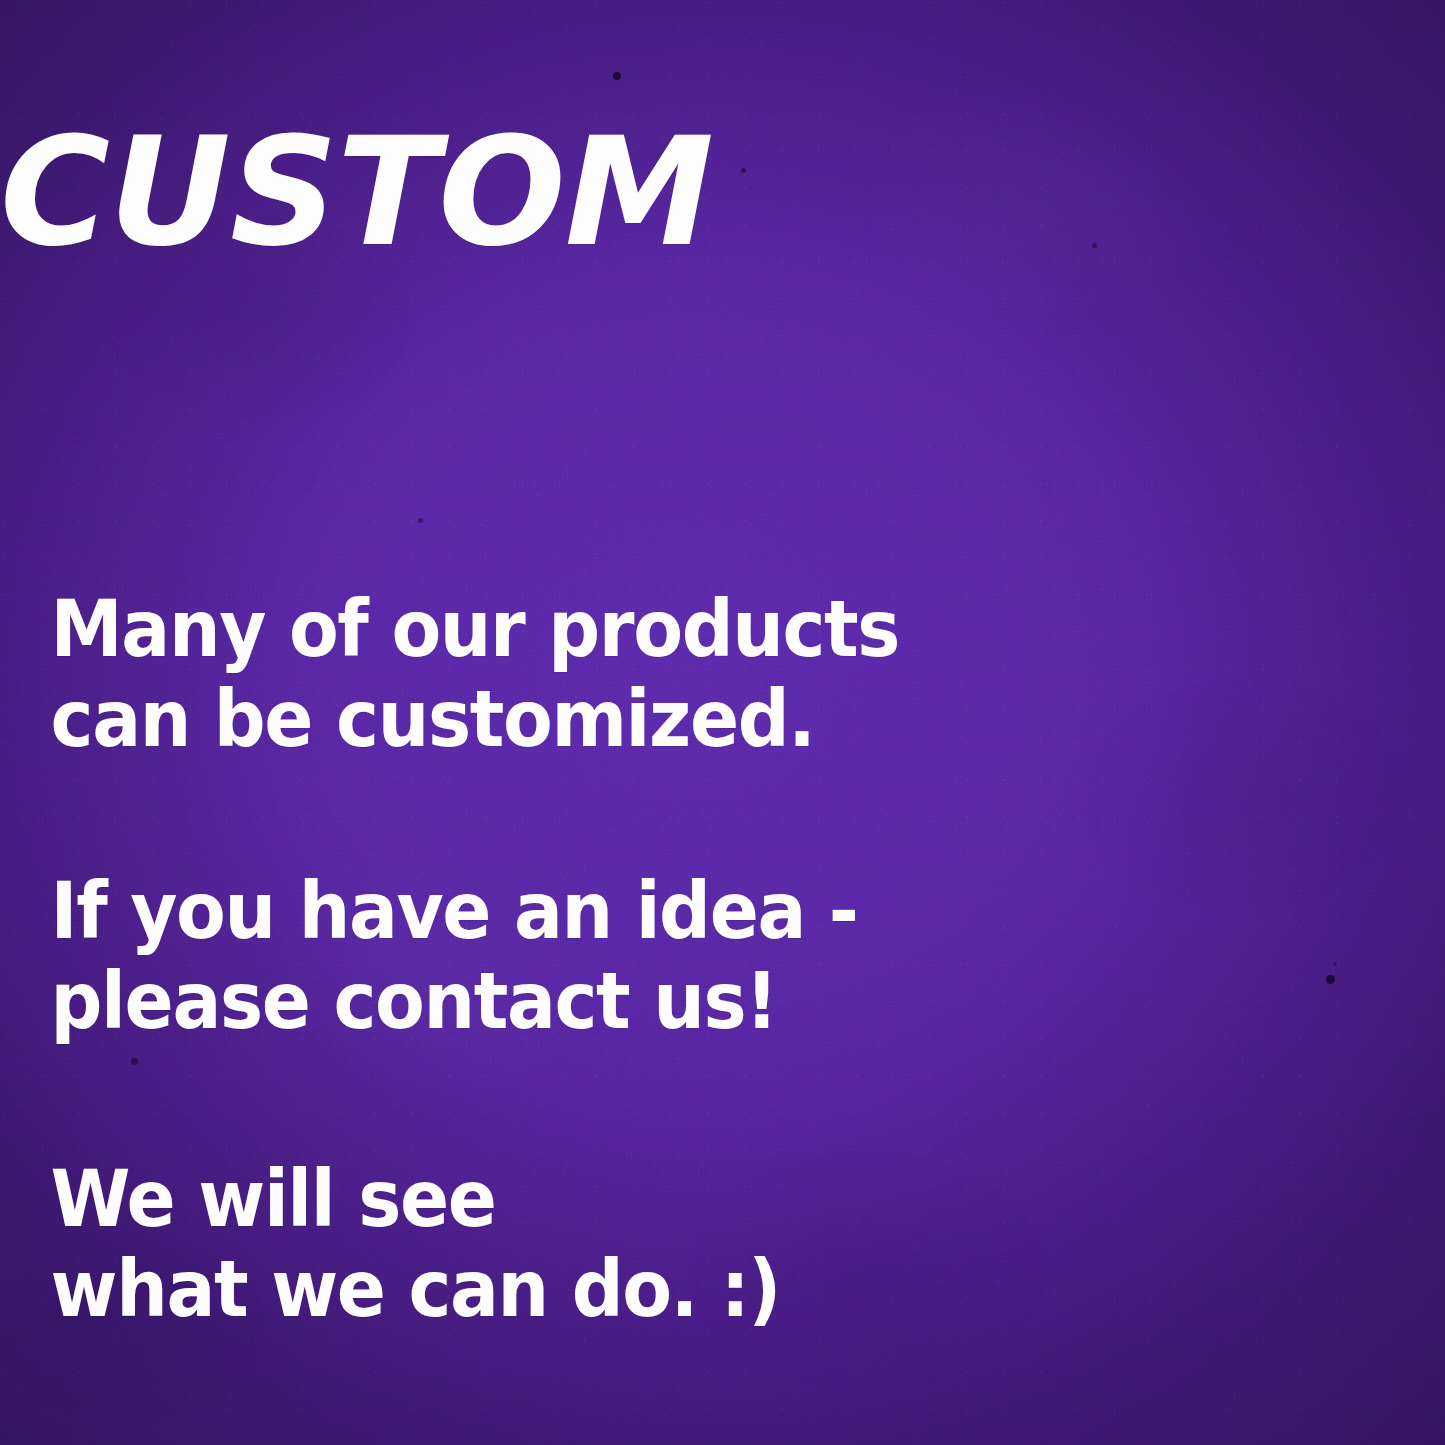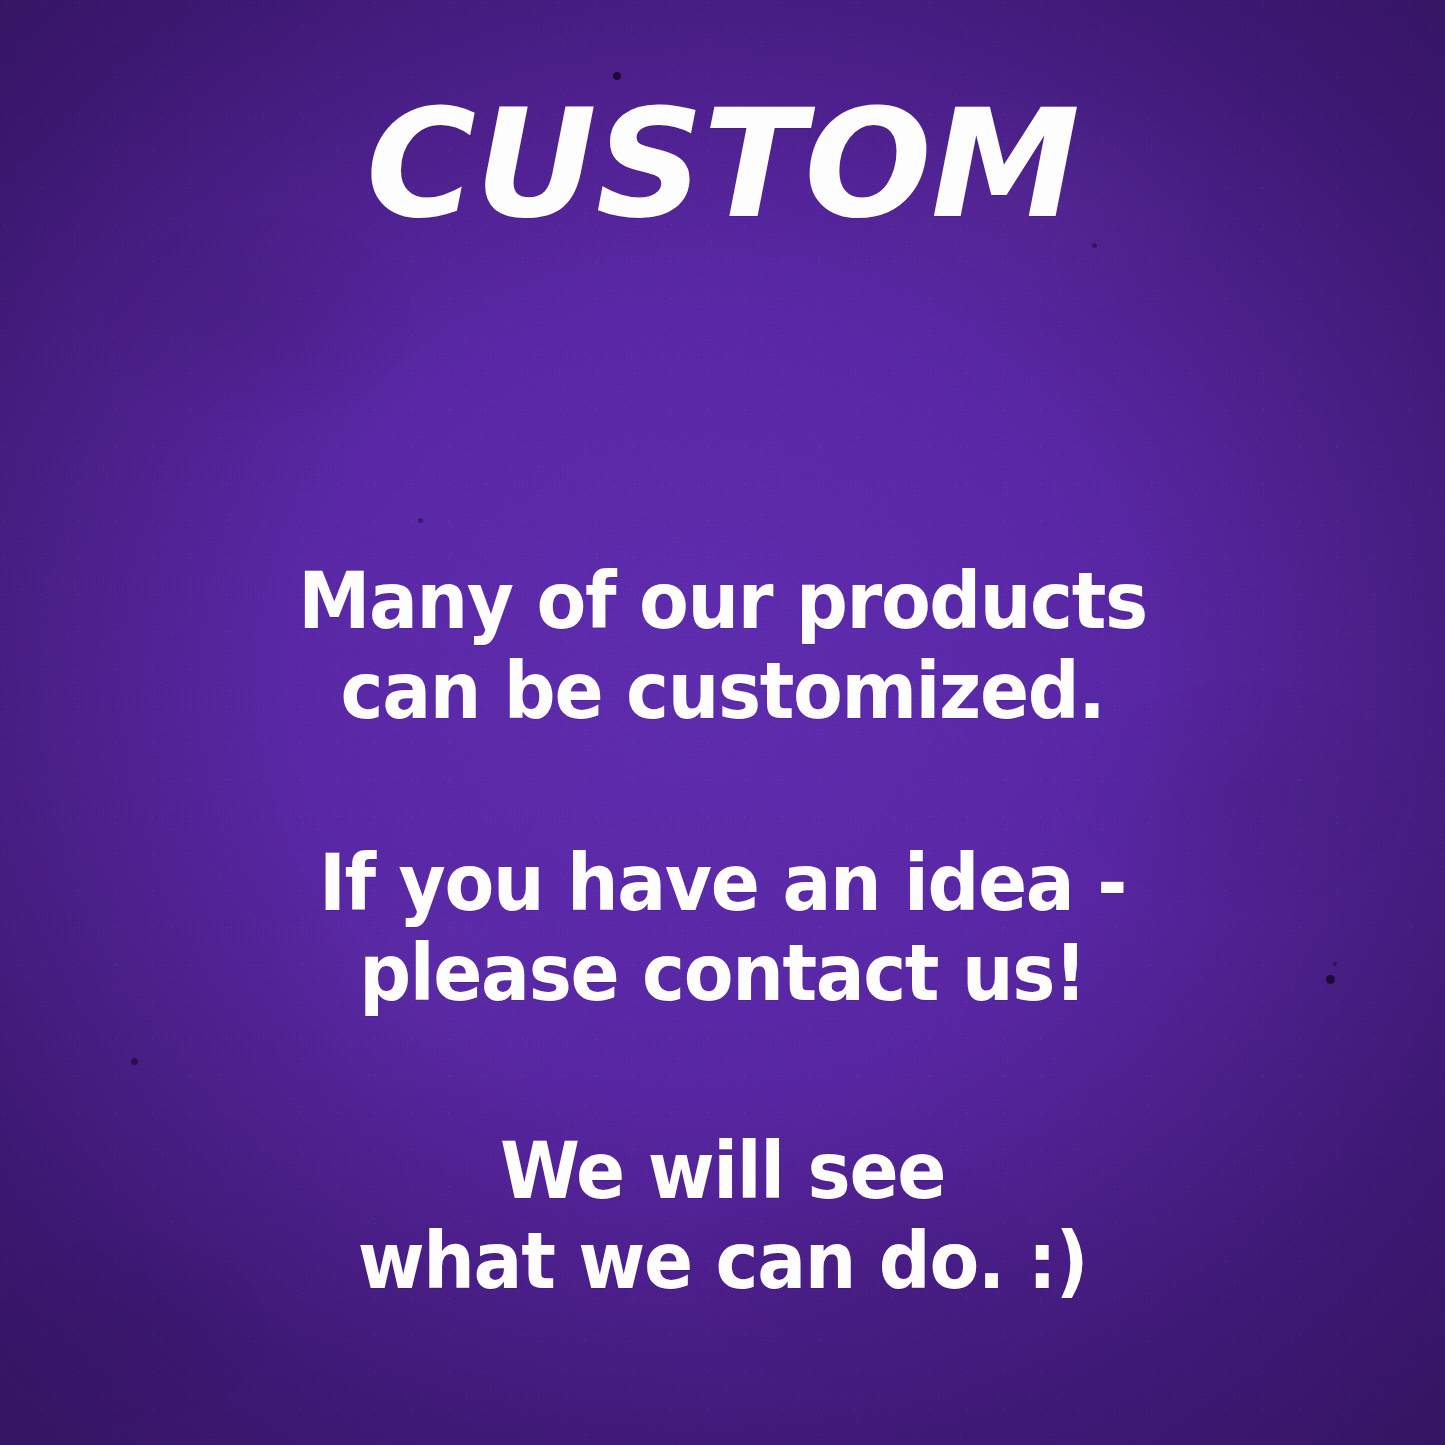--- a/index.html
+++ b/index.html
@@ -81,22 +81,23 @@
     position: absolute;
     border-radius: 50%;
     background: #140624;
     opacity: .82;
   }
 
   
   .content {
     position: absolute;
     inset: 0;
-    text-align: center;
+    text-align: left;
     color: #FFFFFF;
+    margin-top: 28px;
   }
   .headline {
     position: absolute;
     left: 0; right: 0;
     font-family: "DejaVu Sans", sans-serif;
     font-weight: 700;
     font-style: italic;
     color: #fdfdfd;
     line-height: .96;
     letter-spacing: -1px;

